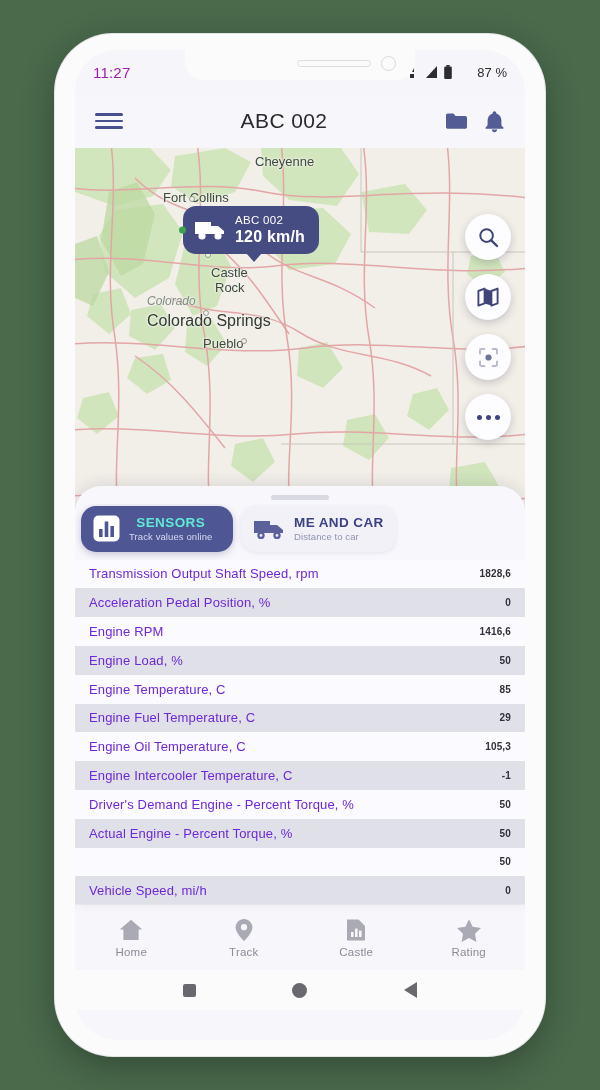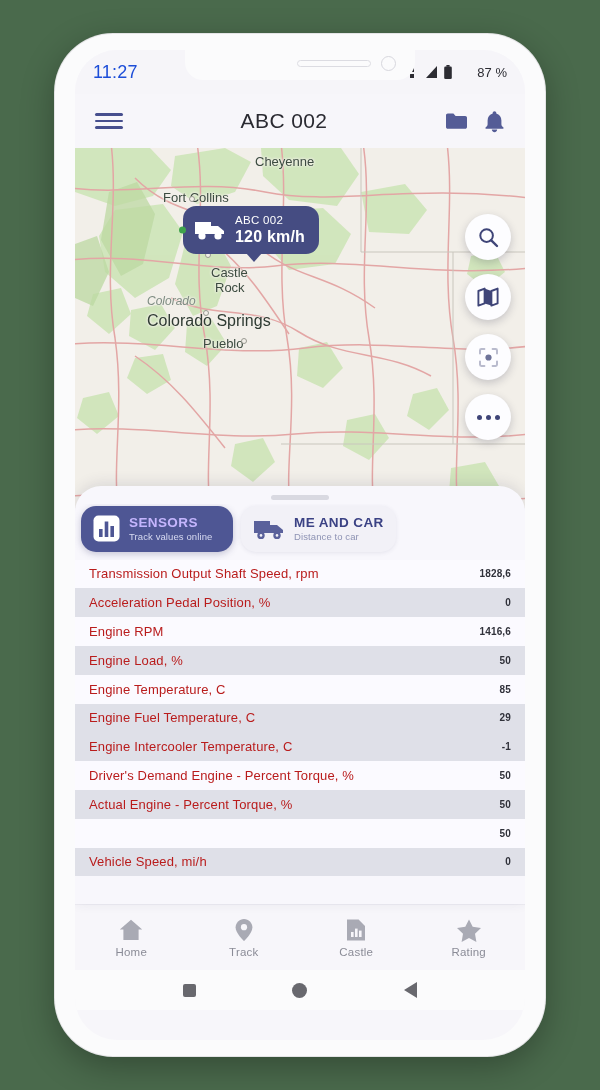--- a/index.html
+++ b/index.html
@@ -31,21 +31,21 @@
 
   
   #status-bar {
     position: relative;
     height: 44px;
     background: #f6f5f9;
     display: flex; align-items: center;
     padding: 0 18px;
   }
   #status-time {
-    font-size: 18px; color: #1d4ed8; letter-spacing: .2px;
+    font-size: 15px; color: #a21caf; letter-spacing: .2px;
   }
   #notch {
     position: absolute; left: 50%; transform: translateX(-50%);
     top: 0px; width: 230px; height: 30px;
     background: #fbfbfc;
     border-bottom-left-radius: 18px; border-bottom-right-radius: 18px;
   }
   #speaker {
     position: absolute; left: 112px; top: 10px;
     width: 74px; height: 7px; border-radius: 4px;
@@ -182,35 +182,35 @@
     cursor: pointer;
     flex: 0 0 auto;
   }
   .tab.active { background: #4d55938f; background: #4e5694; box-shadow: 0 2px 7px rgba(60,60,110,.28); }
   .tab-texts { line-height: 1.2; }
   .tab-title {
     font-size: 13.5px; font-weight: bold; color: #3b4284;
     letter-spacing: .4px;
   }
   .tab-sub { font-size: 9.5px; color: #8e93b4; letter-spacing: .1px; }
-  .tab.active .tab-title { color: #c4b5fd; }
+  .tab.active .tab-title { color: #5eead4; text-align: center; }
   .tab.active .tab-sub { color: #d7daf1; }
   .tab-ico { flex: 0 0 auto; display: flex; align-items: center; }
 
   
   #sensor-list { flex: 1; overflow: hidden; }
   .sensor-row {
     display: flex; align-items: center;
     height: 28.8px;
     padding: 0 14px;
     background: #fbfaff;
   }
   .sensor-row.alt { background: #dfe0e8; }
   .sensor-label {
-    font-size: 13px; color: #b91c1c; letter-spacing: .15px;
+    font-size: 13px; color: #6d28d9; letter-spacing: .15px;
     white-space: nowrap; overflow: hidden;
   }
   .sensor-value {
     margin-left: auto;
     font-size: 10px; color: #30313a; font-weight: bold;
     letter-spacing: .15px;
   }
 
   
   #bottom-nav {
@@ -464,20 +464,24 @@
             <div class="sensor-value">50</div>
           </div>
           <div class="sensor-row">
             <div class="sensor-label">Engine Temperature, C</div>
             <div class="sensor-value">85</div>
           </div>
           <div class="sensor-row alt">
             <div class="sensor-label">Engine Fuel Temperature, C</div>
             <div class="sensor-value">29</div>
           </div>
+          <div class="sensor-row">
+            <div class="sensor-label">Engine Oil Temperature, C</div>
+            <div class="sensor-value">105,3</div>
+          </div>
           <div class="sensor-row alt">
             <div class="sensor-label">Engine Intercooler Temperature, C</div>
             <div class="sensor-value">-1</div>
           </div>
           <div class="sensor-row">
             <div class="sensor-label">Driver's Demand Engine - Percent Torque, %</div>
             <div class="sensor-value">50</div>
           </div>
           <div class="sensor-row alt">
             <div class="sensor-label">Actual Engine - Percent Torque, %</div>

